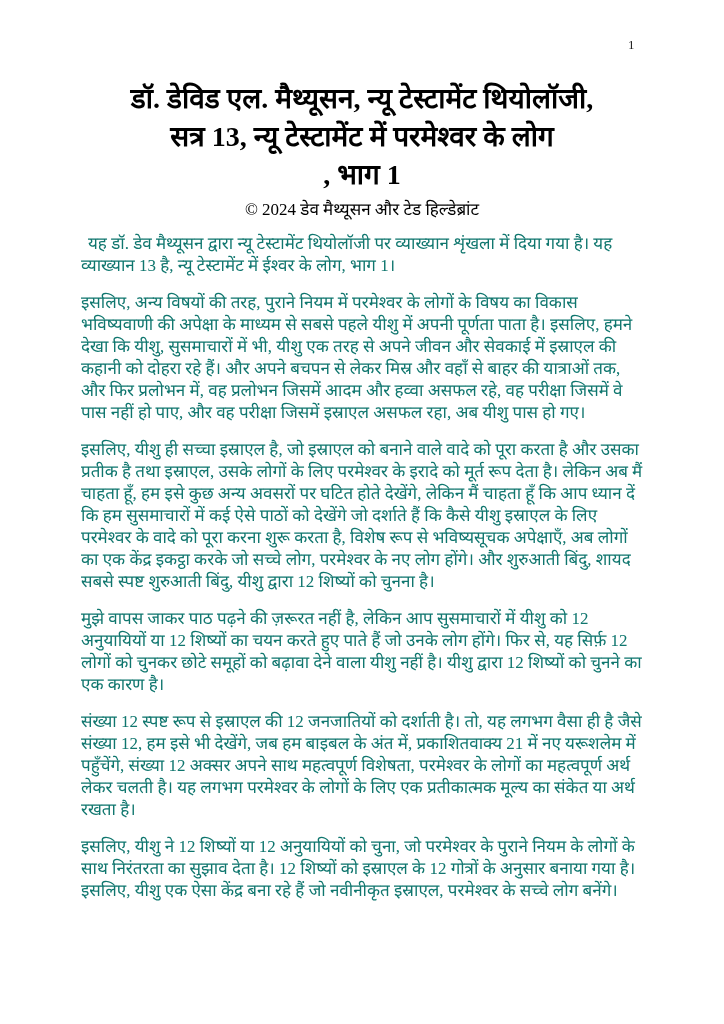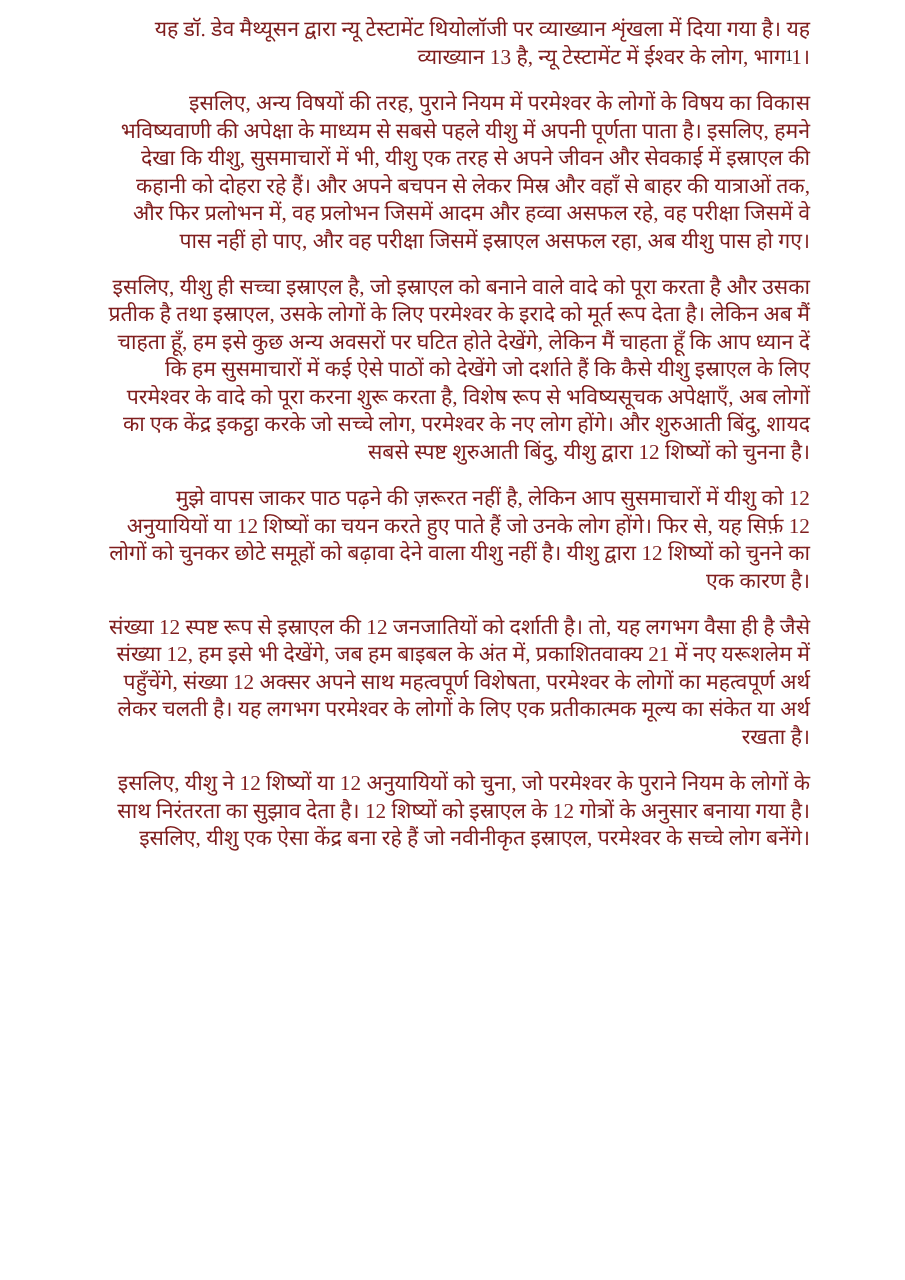--- a/index.html
+++ b/index.html
@@ -38,33 +38,41 @@
     margin-top: 3px;
     font-size: 17px;
     font-weight: 400;
     color: #000000;
   }
   .doc-body {
     margin: 13px 76px 0 81px;
     width: 567px;
     font-size: 17px;
     line-height: 22px;
-    text-align: right;
-    color: #7f1d1d;
+    text-align: left;
+    color: #0f766e;
   }
   .para { margin-bottom: 15px; }
   .para:first-child { text-indent: 7px; }
 </style>
 </head>
 <body>
 
 <div class="page">
 
   <div class="page-number">1</div>
 
+  <header class="doc-header">
+    <h1 class="doc-title">
+      <span class="title-line">डॉ. डेविड एल. मैथ्यूसन, न्यू टेस्टामेंट थियोलॉजी,</span>
+      <span class="title-line">सत्र 13, न्यू टेस्टामेंट में परमेश्वर के लोग</span>
+      <span class="title-line">, भाग 1</span>
+    </h1>
+    <p class="copyright">© 2024 डेव मैथ्यूसन और टेड हिल्डेब्रांट</p>
+  </header>
 
   <main class="doc-body">
     <p class="para">यह डॉ. डेव मैथ्यूसन द्वारा न्यू टेस्टामेंट थियोलॉजी पर व्याख्यान शृंखला में दिया गया है। यह व्याख्यान 13 है, न्यू टेस्टामेंट में ईश्वर के लोग, भाग 1।</p>
     <p class="para">इसलिए, अन्य विषयों की तरह, पुराने नियम में परमेश्वर के लोगों के विषय का विकास भविष्यवाणी की अपेक्षा के माध्यम से सबसे पहले यीशु में अपनी पूर्णता पाता है। इसलिए, हमने देखा कि यीशु, सुसमाचारों में भी, यीशु एक तरह से अपने जीवन और सेवकाई में इस्राएल की कहानी को दोहरा रहे हैं। और अपने बचपन से लेकर मिस्र और वहाँ से बाहर की यात्राओं तक, और फिर प्रलोभन में, वह प्रलोभन जिसमें आदम और हव्वा असफल रहे, वह परीक्षा जिसमें वे पास नहीं हो पाए, और वह परीक्षा जिसमें इस्राएल असफल रहा, अब यीशु पास हो गए।</p>
     <p class="para">इसलिए, यीशु ही सच्चा इस्राएल है, जो इस्राएल को बनाने वाले वादे को पूरा करता है और उसका प्रतीक है तथा इस्राएल, उसके लोगों के लिए परमेश्वर के इरादे को मूर्त रूप देता है। लेकिन अब मैं चाहता हूँ, हम इसे कुछ अन्य अवसरों पर घटित होते देखेंगे, लेकिन मैं चाहता हूँ कि आप ध्यान दें कि हम सुसमाचारों में कई ऐसे पाठों को देखेंगे जो दर्शाते हैं कि कैसे यीशु इस्राएल के लिए परमेश्वर के वादे को पूरा करना शुरू करता है, विशेष रूप से भविष्यसूचक अपेक्षाएँ, अब लोगों का एक केंद्र इकट्ठा करके जो सच्चे लोग, परमेश्वर के नए लोग होंगे। और शुरुआती बिंदु, शायद सबसे स्पष्ट शुरुआती बिंदु, यीशु द्वारा 12 शिष्यों को चुनना है।</p>
     <p class="para">मुझे वापस जाकर पाठ पढ़ने की ज़रूरत नहीं है, लेकिन आप सुसमाचारों में यीशु को 12 अनुयायियों या 12 शिष्यों का चयन करते हुए पाते हैं जो उनके लोग होंगे। फिर से, यह सिर्फ़ 12 लोगों को चुनकर छोटे समूहों को बढ़ावा देने वाला यीशु नहीं है। यीशु द्वारा 12 शिष्यों को चुनने का एक कारण है।</p>
     <p class="para">संख्या 12 स्पष्ट रूप से इस्राएल की 12 जनजातियों को दर्शाती है। तो, यह लगभग वैसा ही है जैसे संख्या 12, हम इसे भी देखेंगे, जब हम बाइबल के अंत में, प्रकाशितवाक्य 21 में नए यरूशलेम में पहुँचेंगे, संख्या 12 अक्सर अपने साथ महत्वपूर्ण विशेषता, परमेश्वर के लोगों का महत्वपूर्ण अर्थ लेकर चलती है। यह लगभग परमेश्वर के लोगों के लिए एक प्रतीकात्मक मूल्य का संकेत या अर्थ रखता है।</p>
     <p class="para">इसलिए, यीशु ने 12 शिष्यों या 12 अनुयायियों को चुना, जो परमेश्वर के पुराने नियम के लोगों के साथ निरंतरता का सुझाव देता है। 12 शिष्यों को इस्राएल के 12 गोत्रों के अनुसार बनाया गया है। इसलिए, यीशु एक ऐसा केंद्र बना रहे हैं जो नवीनीकृत इस्राएल, परमेश्वर के सच्चे लोग बनेंगे।</p>
   </main>
 

